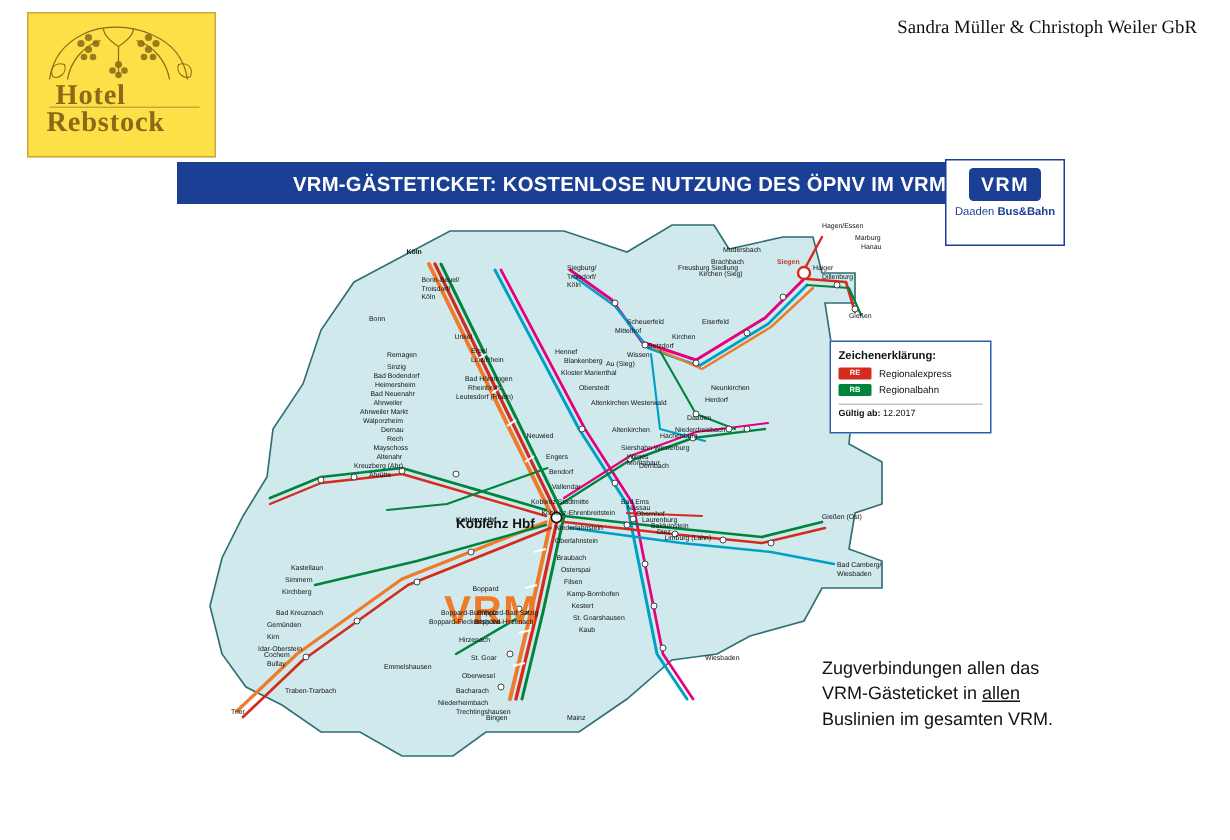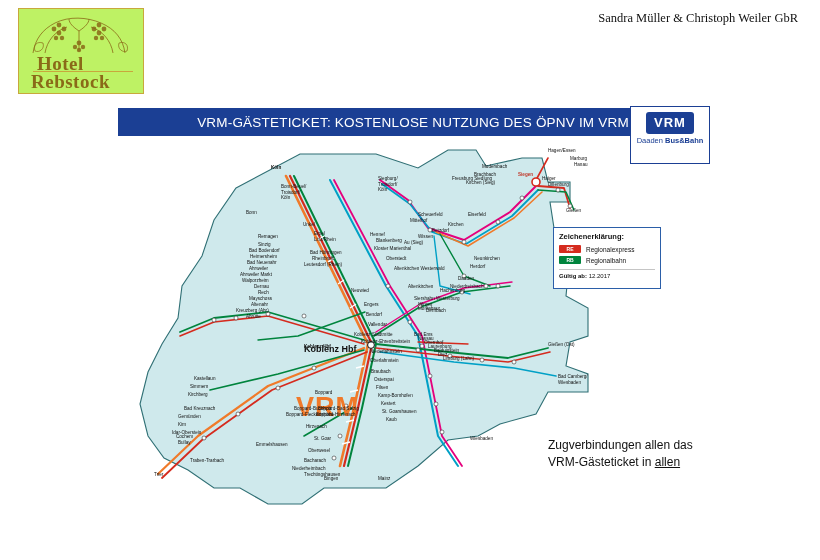--- a/index.html
+++ b/index.html
@@ -15,24 +15,24 @@
     font-family: "Liberation Sans", sans-serif;
     color: #1a1a1a;
   }
 
   
   #logo-box {
     position: absolute;
     left: 18px;
     top: 8px;
     width: 126px;
-    height: 86px;
+    height: 97px;
     border: 1px solid #c8a83c;
     box-sizing: border-box;
-    background: #bef264;
+    background: #fde047;
   }
   #logo-art {
     position: absolute;
     left: 6px;
     top: 4px;
     width: 112px;
     height: 44px;
   }
   #logo-word-hotel {
     position: absolute;
@@ -83,21 +83,21 @@
     width: 590px;
     height: 28px;
     background: #1b3f94;
     display: flex;
     align-items: center;
     justify-content: center;
   }
   #title-bar span {
     color: #ffffff;
     font-size: 13.5px;
-    font-weight: normal;
+    font-weight: bold;
     letter-spacing: 0.2px;
   }
 
   
   #vrm-badge {
     position: absolute;
     left: 630px;
     top: 106px;
     width: 80px;
     height: 58px;
@@ -513,13 +513,14 @@
   </div>
   <div class="legend-valid">
     <b>Gültig ab:</b>
     <span>12.2017</span>
   </div>
 </div>
 
 <div id="footnote">
   <div>Zugverbindungen allen das</div>
   <div><span>VRM-Gästeticket in </span><u>allen</u></div>
+  <div>Buslinien im gesamten VRM.</div>
 </div>
 
 </body></html>

